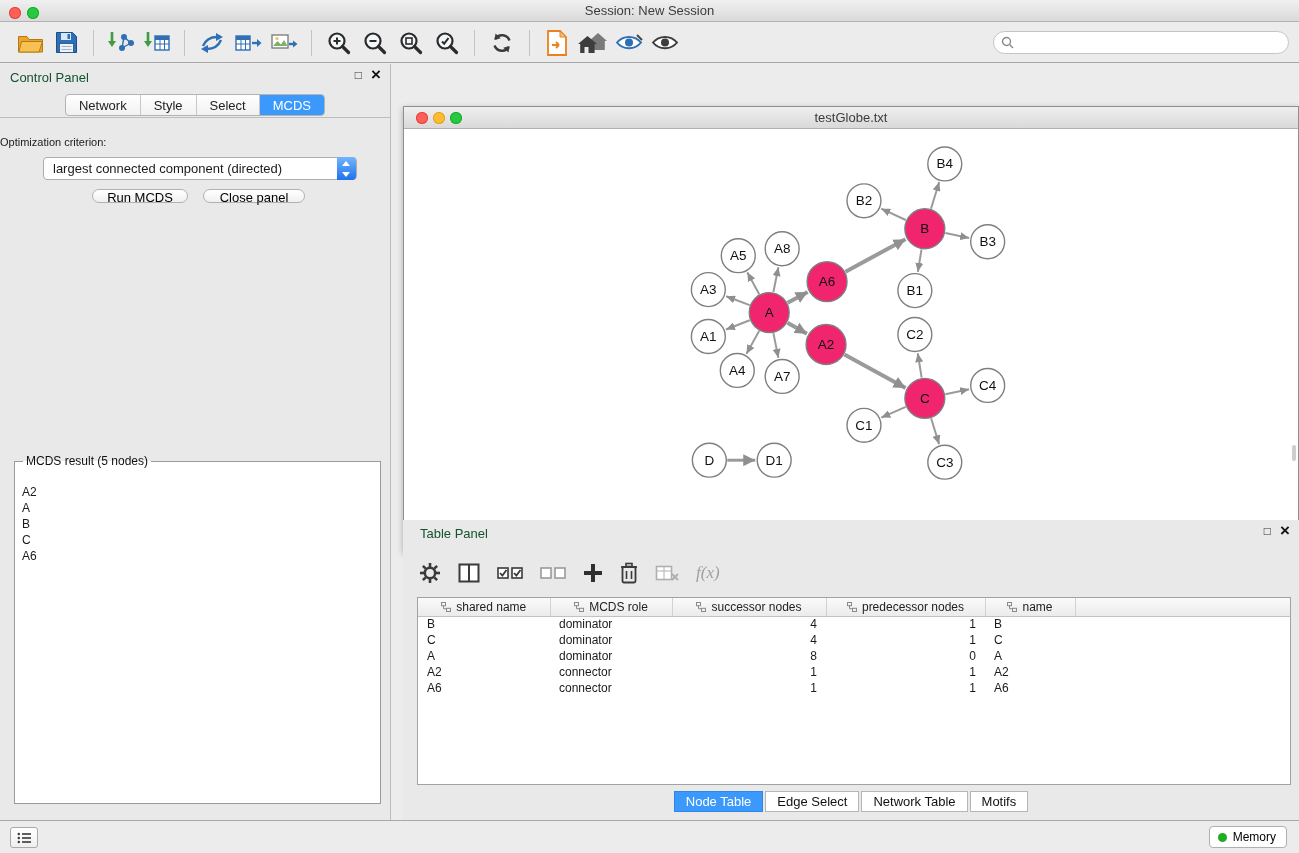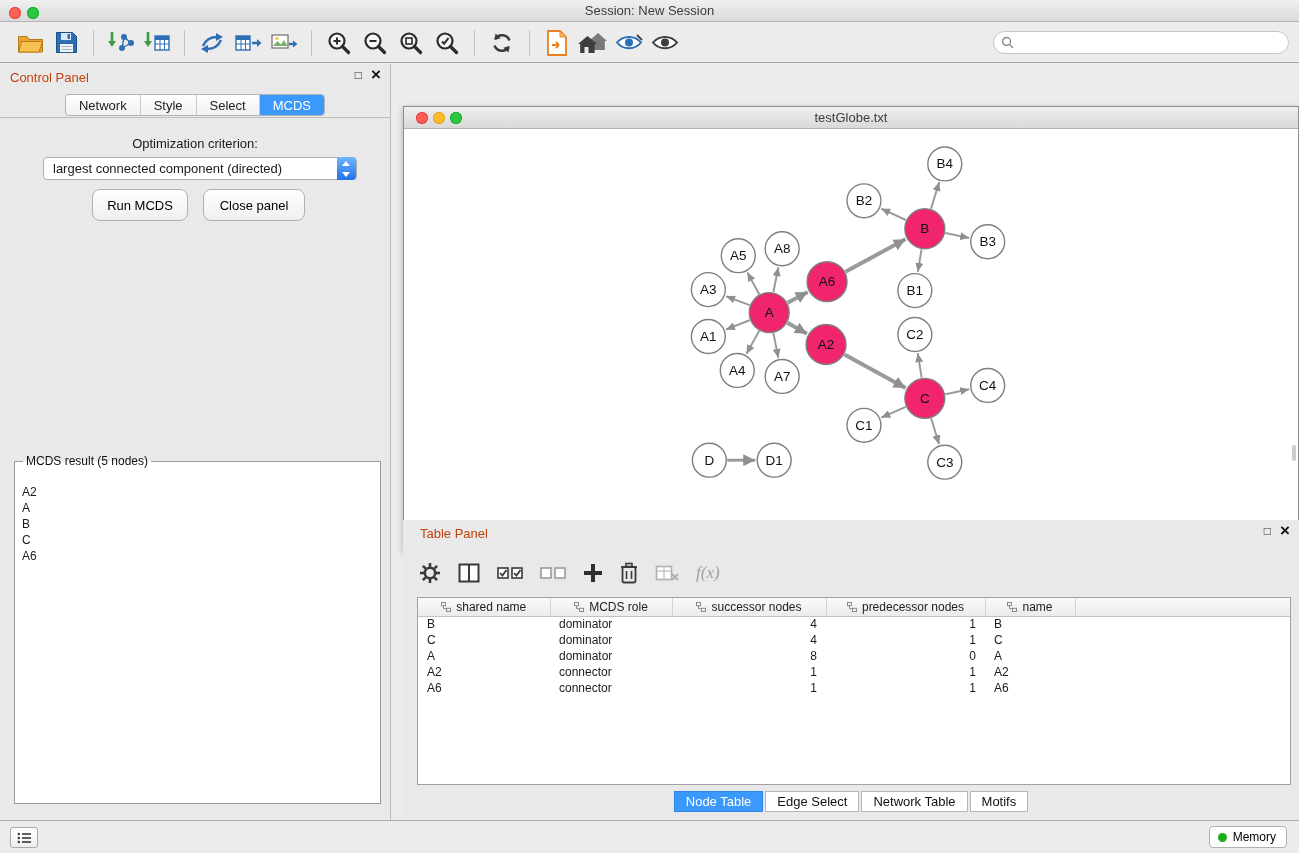--- a/index.html
+++ b/index.html
@@ -21,46 +21,46 @@
   .toolbar { position:absolute; top:23px; left:0; right:0; height:40px; background:#ececec;
     border-bottom:1px solid #a6a6a6; display:flex; align-items:center; padding-left:12px; }
   .tb { width:36px; height:32px; display:flex; align-items:center; justify-content:center;
     background:none; border:none; cursor:default; }
   .sep { width:1px; height:26px; background:#c3c3c3; margin:0 9px; }
   .searchwrap { position:absolute; right:10px; top:8px; width:296px; height:23px; }
   .search { width:100%; height:100%; border:1px solid #c5c5c5; border-radius:12px; background:#fff;
     padding-left:26px; font-size:13px; outline:none; font-family:inherit; }
   .search-ic { position:absolute; left:8px; top:5px; }
   
-  .ph-title { position:absolute; top:6px; left:10px; font-size:13px; color:#c2410c; }
+  .ph-title { position:absolute; top:6px; left:10px; font-size:13px; color:#14532d; }
   .ph-btns { position:absolute; top:4px; right:9px; display:flex; gap:9px; align-items:center; }
   .ph-float { font-size:12px; color:#333; line-height:14px; }
   .ph-close { font-size:17px; font-weight:bold; color:#111; line-height:14px; }
   
   .control-panel { position:absolute; left:0; top:64px; width:391px; height:756px;
     background:#e9e9e9; border-right:1px solid #bcbcbc; }
   .cp-tabrow { position:absolute; top:30px; left:0; right:0; height:24px; display:flex;
     justify-content:center; border-bottom:1px solid #bdbdbd; }
   .seg { display:inline-flex; border:1px solid #b4b4b4; border-radius:4px; overflow:hidden;
     background:linear-gradient(#ffffff,#f1f1f1); height:22px; }
   .seg-tab { border:none; background:transparent; font-size:13px; padding:0 13px; color:#222;
     border-left:1px solid #c8c8c8; font-family:inherit; }
   .seg-tab:first-child { border-left:none; }
   .seg-tab.active { background:#3b99fc; color:#fff; }
-  .opt-label { position:absolute; top:72px; left:0; right:0; text-align:center; font-size:13px; }
+  .opt-label { position:absolute; top:72px; left:0; right:0; text-align:left; font-size:11px; }
   .dropdown { position:absolute; top:93px; left:43px; width:314px; height:23px; background:#fff;
     border:1px solid #adadad; border-radius:4px; }
   .dd-text { position:absolute; left:9px; top:3px; font-size:13px; white-space:nowrap; }
   .dd-stepper { position:absolute; right:0; top:-1px; width:19px; height:23px;
     background:linear-gradient(#71b5fb,#2071ee); border-radius:0 4px 4px 0; }
   .dd-stepper i { position:absolute; left:5px; width:0; height:0;
     border-left:4.5px solid transparent; border-right:4.5px solid transparent; }
   .dd-stepper .up { top:3.5px; border-bottom:5px solid #fff; }
   .dd-stepper .down { bottom:3.5px; border-top:5px solid #fff; }
-  .btn { position:absolute; height:32px; background:linear-gradient(#ffffff,#f0f0f0);
+  .btn { position:absolute; height:14px; background:linear-gradient(#ffffff,#f0f0f0);
     border:1px solid #b1b1b1; border-radius:8px; font-size:13px; font-family:inherit; }
   #run-btn { top:125px; left:92px; width:96px; }
   #closep-btn { top:125px; left:203px; width:102px; }
   .mcds-fieldset { position:absolute; left:14px; top:390px; width:367px; height:350px;
     background:#fff; border:1px solid #9b9b9b; }
   .mcds-fieldset legend { margin-left:8px; padding:0 3px; font-size:12px; color:#111; }
   .mcds-list { position:absolute; top:16px; left:3px; right:3px; bottom:3px; overflow:hidden; }
   .mcds-item { font-size:12px; line-height:16px; padding-left:4px; }
   
   .network-window { position:absolute; left:403px; top:64px; width:896px; height:446px;

